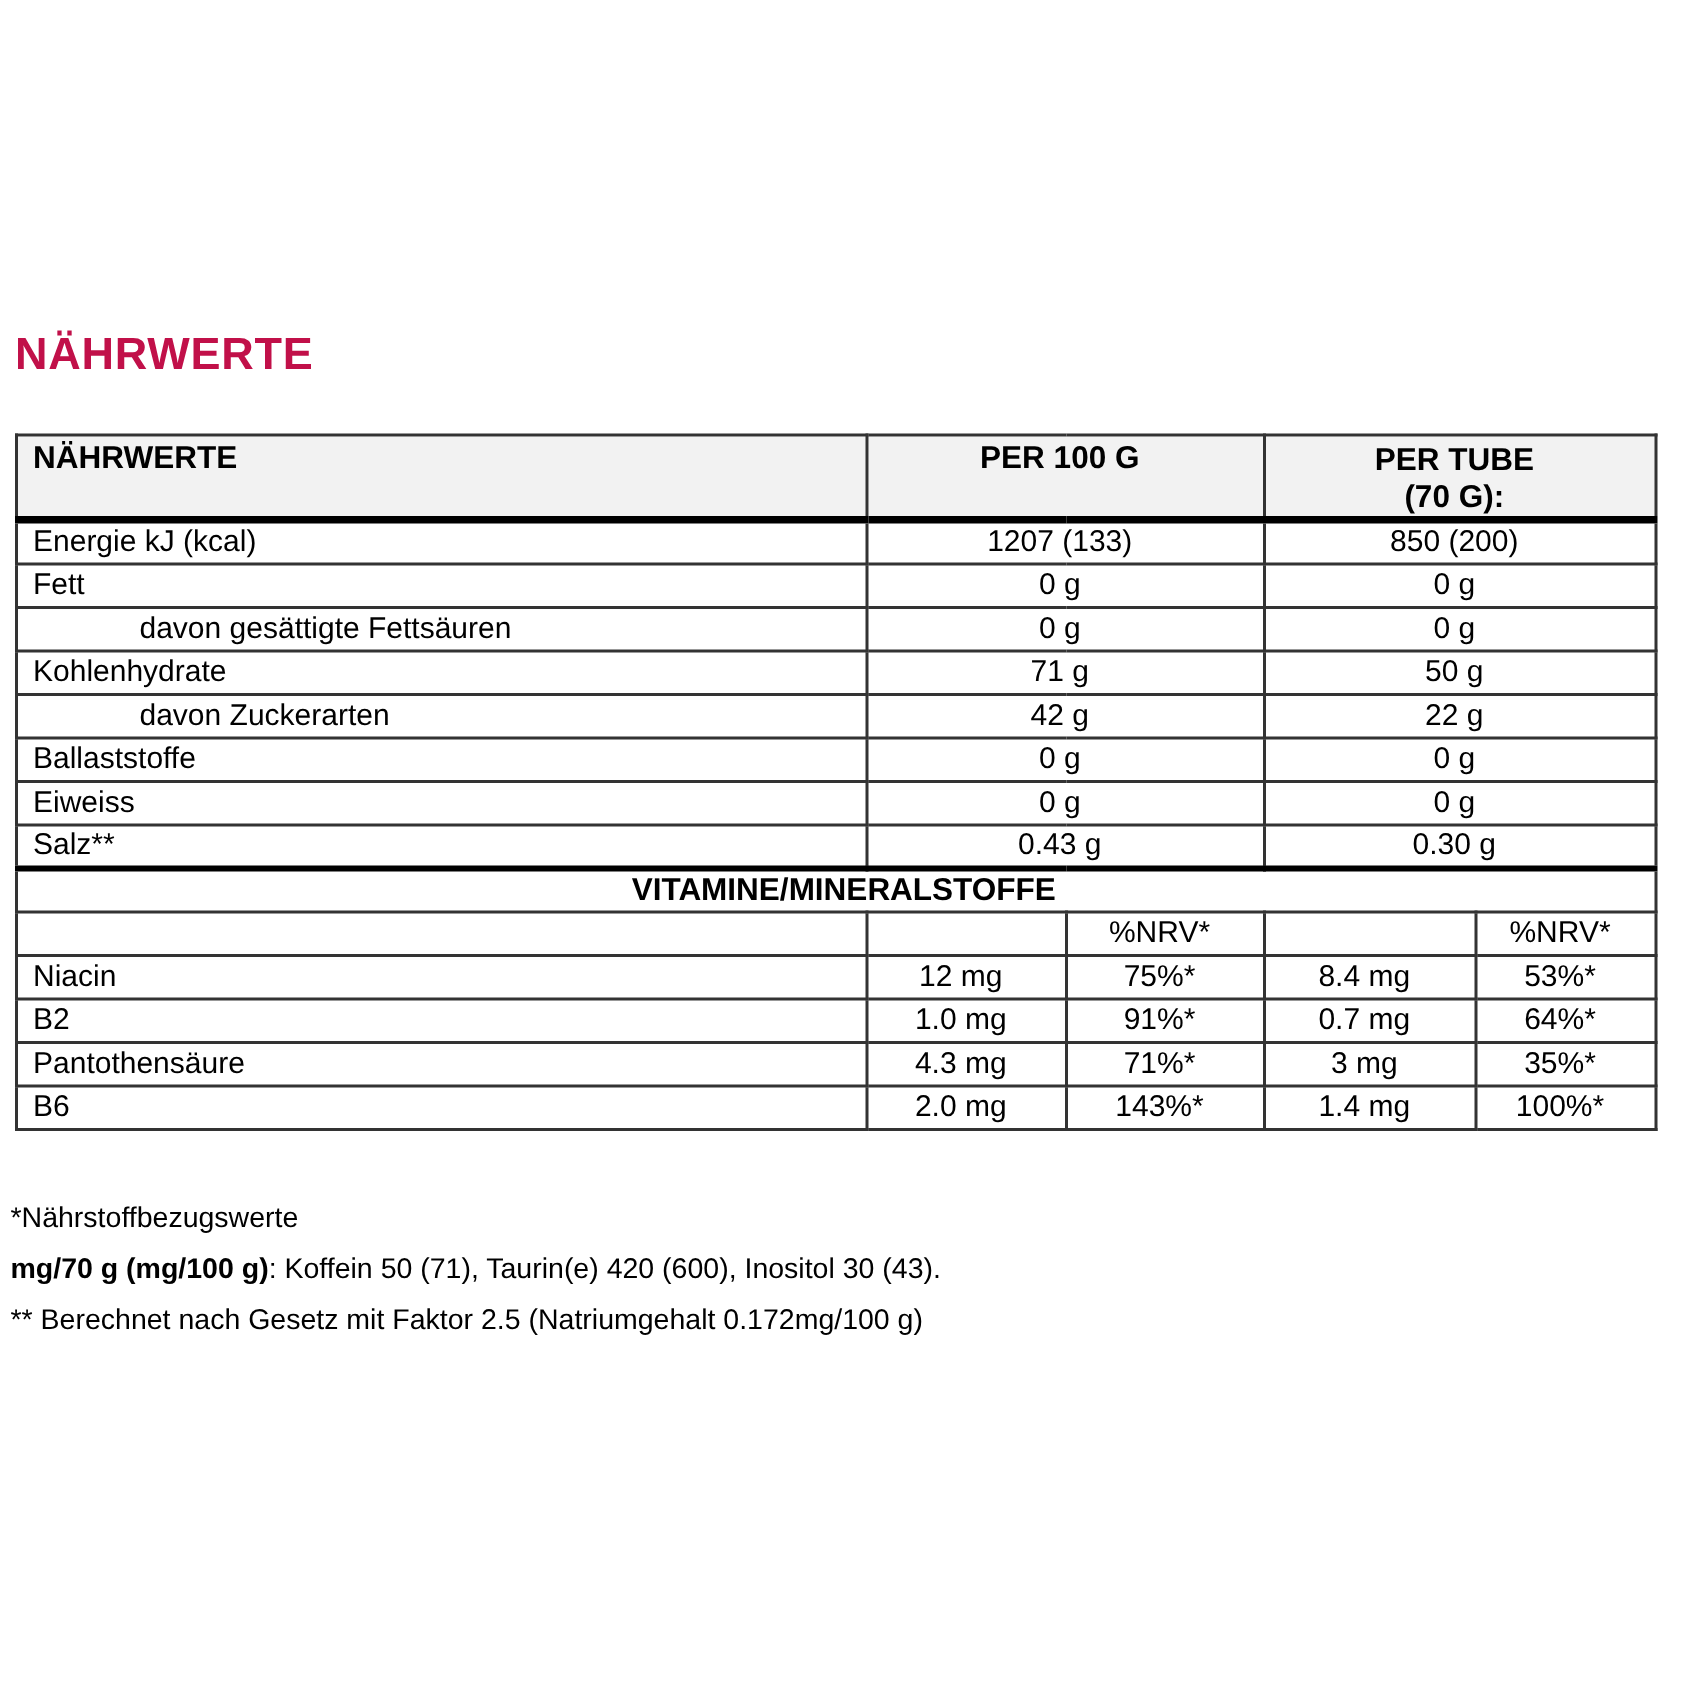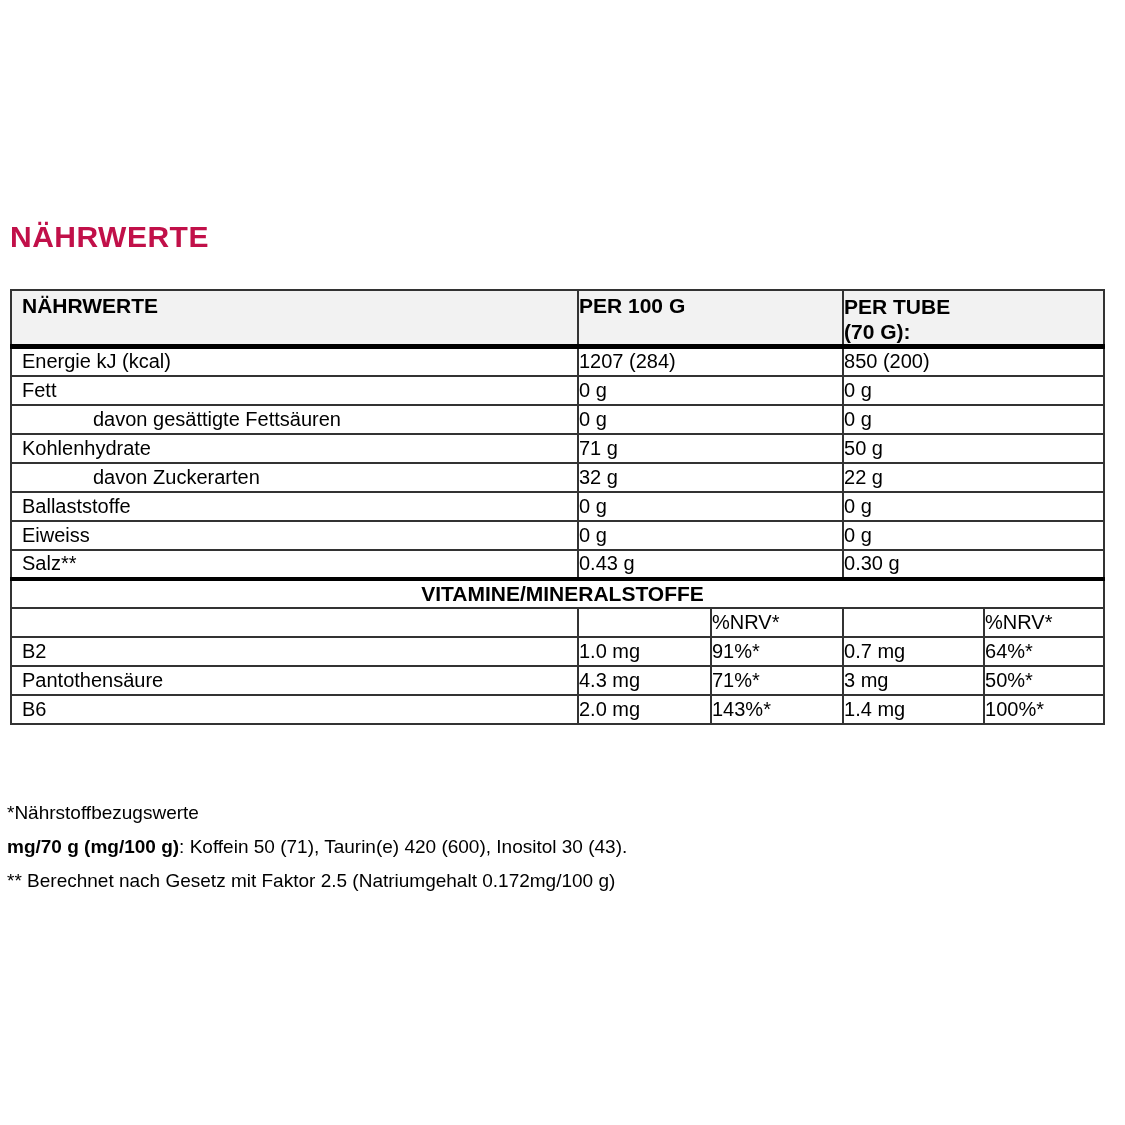--- a/index.html
+++ b/index.html
@@ -29,21 +29,21 @@
   
   .nutrition-table thead th {
     background: var(--header-bg);
     height: 55px; vertical-align: top;
     font-weight: bold; font-size: 21px;
     padding-top: 3px;
     border-bottom: 5px solid var(--thick);
   }
   th.label, td.label { text-align: left; padding-left: 10px; }
   td.label.indent { padding-left: 81px; }
-  th.num, td.num { text-align: left; padding-right: 8px; }
+  th.num, td.num { text-align: center; padding-right: 8px; }
   .nutrition-table tbody tr { height: 29px; }
   
   tr.section-row td {
     border-top: 4px solid var(--thick);
     font-weight: bold; font-size: 21px;
     text-align: center; padding-left: 10px;
   }
   
   tr.thick-top td { border-top: 4px solid var(--thick); }
   tr.last-row td { border-bottom: 5px solid var(--thick); }
@@ -74,41 +74,41 @@
         <th class="num" colspan="2">PER 100 G</th>
         <th class="num" colspan="2">
           <span class="tube-line">PER TUBE</span>
           <span class="tube-line">(70 G):</span>
         </th>
       </tr>
     </thead>
     <tbody id="macro-body">
         <tr>
           <td class="label">Energie kJ (kcal)</td>
-          <td class="num" colspan="2">1207 (284)</td>
+          <td class="num" colspan="2">1207 (133)</td>
           <td class="num" colspan="2">850 (200)</td>
         </tr>
         <tr>
           <td class="label">Fett</td>
           <td class="num" colspan="2">0 g</td>
           <td class="num" colspan="2">0 g</td>
         </tr>
         <tr>
           <td class="label indent">davon gesättigte Fettsäuren</td>
           <td class="num" colspan="2">0 g</td>
           <td class="num" colspan="2">0 g</td>
         </tr>
         <tr>
           <td class="label">Kohlenhydrate</td>
           <td class="num" colspan="2">71 g</td>
           <td class="num" colspan="2">50 g</td>
         </tr>
         <tr>
           <td class="label indent">davon Zuckerarten</td>
-          <td class="num" colspan="2">32 g</td>
+          <td class="num" colspan="2">42 g</td>
           <td class="num" colspan="2">22 g</td>
         </tr>
         <tr>
           <td class="label">Ballaststoffe</td>
           <td class="num" colspan="2">0 g</td>
           <td class="num" colspan="2">0 g</td>
         </tr>
         <tr>
           <td class="label">Eiweiss</td>
           <td class="num" colspan="2">0 g</td>
@@ -127,32 +127,39 @@
       <tr>
         <td class="label"></td>
         <td class="num"></td>
         <td class="num">%NRV*</td>
         <td class="num"></td>
         <td class="num">%NRV*</td>
       </tr>
     </tbody>
     <tbody id="vitamins-body">
         <tr>
+          <td class="label">Niacin</td>
+          <td class="num">12 mg</td>
+          <td class="num">75%*</td>
+          <td class="num">8.4 mg</td>
+          <td class="num">53%*</td>
+        </tr>
+        <tr>
           <td class="label">B2</td>
           <td class="num">1.0 mg</td>
           <td class="num">91%*</td>
           <td class="num">0.7 mg</td>
           <td class="num">64%*</td>
         </tr>
         <tr>
           <td class="label">Pantothensäure</td>
           <td class="num">4.3 mg</td>
           <td class="num">71%*</td>
           <td class="num">3 mg</td>
-          <td class="num">50%*</td>
+          <td class="num">35%*</td>
         </tr>
         <tr>
           <td class="label">B6</td>
           <td class="num">2.0 mg</td>
           <td class="num">143%*</td>
           <td class="num">1.4 mg</td>
           <td class="num">100%*</td>
         </tr>
       </tbody>
   </table>

